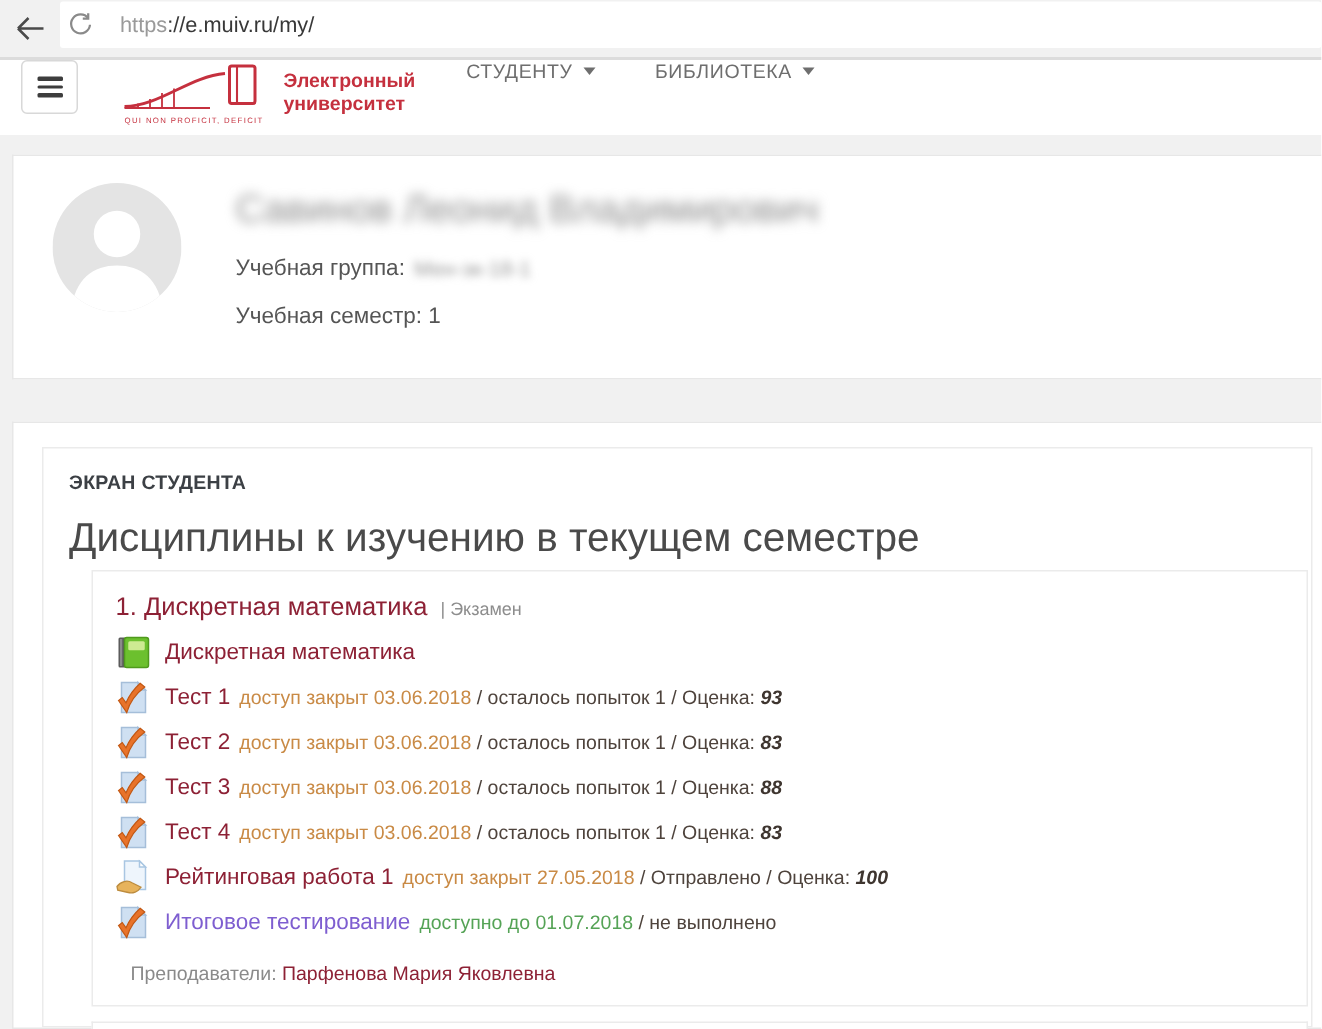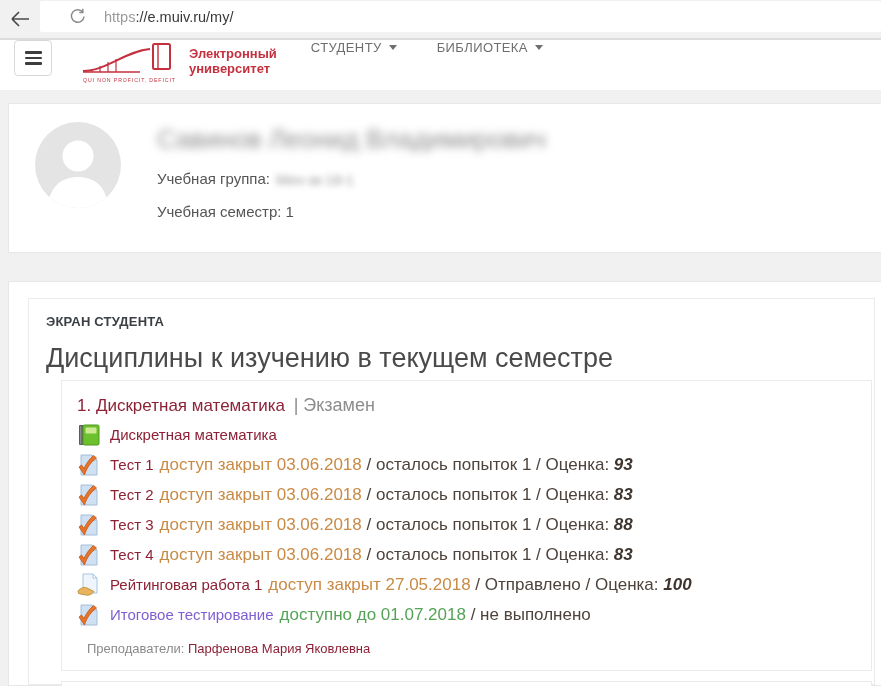--- a/index.html
+++ b/index.html
@@ -5,21 +5,21 @@
   * { margin:0; padding:0; box-sizing:border-box; }
   html,body { width:881px; height:686px; overflow:hidden; background:#fff;
     font-family:"Liberation Sans", sans-serif; }
 
   
   .chrome { height:40px; background:#f1f1f1; border-bottom:2px solid #dcdcdc;
     display:flex; align-items:stretch; }
   .back-btn { width:40px; display:flex; align-items:center; justify-content:center;
     cursor:pointer; }
   .addr-bar { flex:1; background:#fff; border-radius:2px; margin:1px 0 6px 0;
-    display:flex; align-items:center; padding-left:24px; }
+    display:flex; align-items:center; padding-left:0; }
   .refresh-btn { width:26px; height:26px; display:flex; align-items:center;
     justify-content:center; cursor:pointer; }
   .url { margin-left:14px; font-size:14.5px; color:#383838; white-space:pre; }
   .url .scheme { color:#9a9a9a; }
 
   
   .site-header { height:50px; background:#fff; display:flex; align-items:flex-start; }
   .menu-btn { margin-left:14px; width:38px; height:36px; border:1px solid #d8d8d8;
     border-radius:4px; background:#fff; display:flex; flex-direction:column;
     align-items:center; justify-content:center; gap:3px; cursor:pointer; }
@@ -53,28 +53,28 @@
   .section-title { font-size:13px; font-weight:700; color:#3c4045;
     letter-spacing:.2px; }
   .page-title { margin-top:11px; font-size:27px; font-weight:300; color:#4a4a4a;
     line-height:37px; }
 
   .course-box { margin:3px 2px 0 15px; border:1px solid #ebebeb;
     padding:13px 15px 14px; background:#fff; }
   .course-head { font-size:17px; line-height:22px; margin-bottom:4px; }
   .c-idx, .c-title { color:var(--link-maroon); }
   .c-title { cursor:pointer; }
-  .c-type { font-size:18px; color:#8d8d8d; margin-left:4px; }
+  .c-type { font-size:12px; color:#8d8d8d; margin-left:4px; }
 
   .activity { display:flex; align-items:center; height:24px; margin-top:6px; }
   .a-icon { width:24px; height:24px; flex:0 0 auto; }
   .a-text { margin-left:9px; white-space:nowrap; }
   .a-name { font-size:15px; color:var(--link-maroon); cursor:pointer; }
   .a-name.visited { color:var(--visited-purple); }
-  .a-meta { font-size:17px; margin-left:6px; }
+  .a-meta { font-size:13px; margin-left:6px; }
   .m-date.orange { color:var(--date-orange); }
   .m-date.green  { color:var(--date-green); }
   .m-rest { color:var(--text-dark); white-space:pre-wrap; }
   .m-grade { color:#3e352f; font-weight:700; font-style:italic; }
 
   .teachers { margin:14px 0 0 10px; font-size:13px; color:var(--label-gray); }
   .teacher-link { color:var(--link-maroon); cursor:pointer; }
 
   .course-box-stub { margin:10px 2px 0 15px; border:1px solid #ebebeb;
     border-bottom:none; height:12px; background:#fff; }

